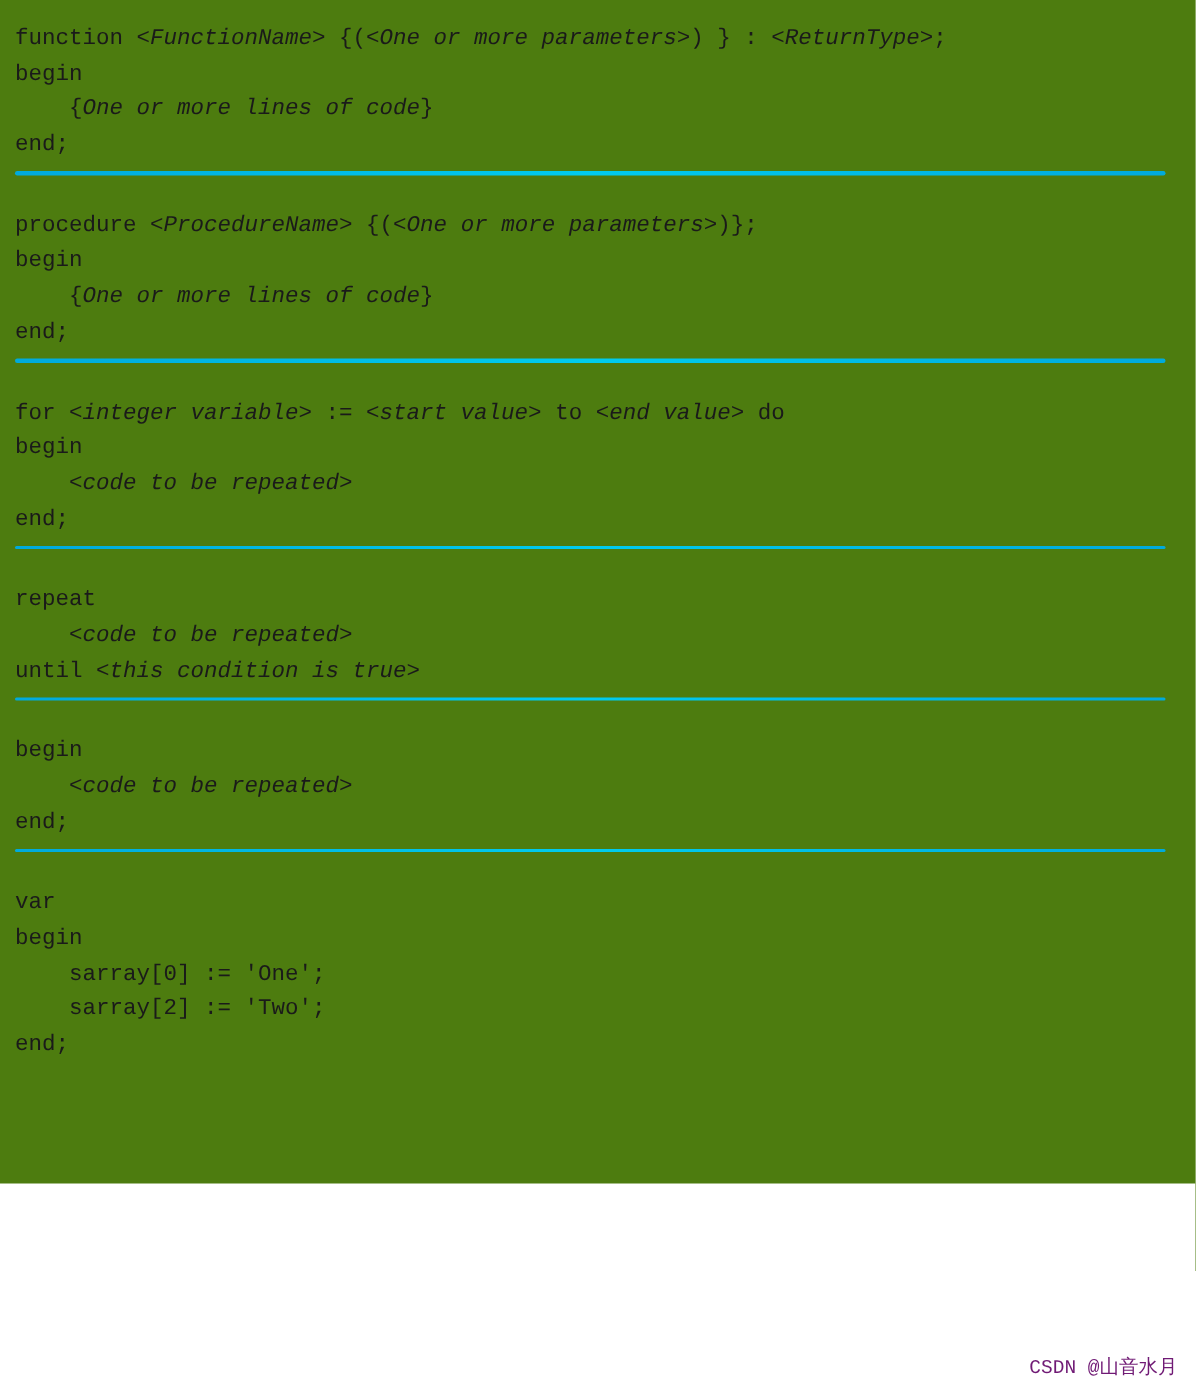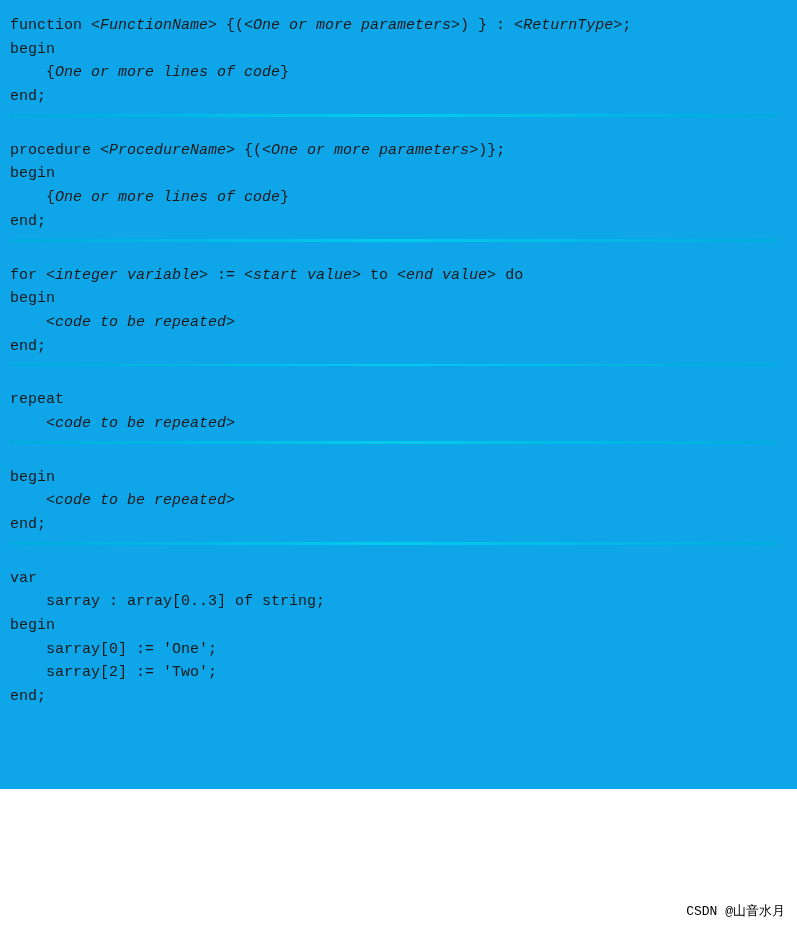--- a/index.html
+++ b/index.html
@@ -14,21 +14,21 @@
       font-size: 15px;
       line-height: 1.55;
       color: #1a1a1a;
       width: 797px;
       min-height: 930px;
       overflow-x: hidden;
     }
 
     .code-container {
       padding: 8px 10px 10px 10px;
-      background: #0ea5e9;
+      background: #4d7c0f;
     }
 
     .code-block {
       position: relative;
       padding: 6px 0 10px 0;
       margin-bottom: 0;
     }
 
     .code-block::after {
       content: '';
@@ -61,21 +61,21 @@
     .separator {
       height: 14px;
     }
 
     .footer {
       position: fixed;
       bottom: 8px;
       right: 12px;
       font-family: 'Courier New', Courier, monospace;
       font-size: 13px;
-      color: #000000;
+      color: #701a75;
     }
   </style>
 </head>
 <body>
 
 <div class="code-container">
 
   <div class="code-block">
     <span class="code-line">function &lt;<em>FunctionName</em>&gt; {(&lt;<em>One or more parameters</em>&gt;) } : &lt;<em>ReturnType</em>&gt;;</span>
     <span class="code-line">begin</span>
@@ -99,35 +99,35 @@
     <span class="code-line">begin</span>
     <span class="code-line">    <em>&lt;code to be repeated&gt;</em></span>
     <span class="code-line">end;</span>
   </div>
 
   <div class="separator"></div>
 
   <div class="code-block">
     <span class="code-line">repeat</span>
     <span class="code-line">    <em>&lt;code to be repeated&gt;</em></span>
+    <span class="code-line">until <em>&lt;this condition is true&gt;</em></span>
   </div>
 
   <div class="separator"></div>
 
   <div class="code-block">
     <span class="code-line">begin</span>
     <span class="code-line">    <em>&lt;code to be repeated&gt;</em></span>
     <span class="code-line">end;</span>
   </div>
 
   <div class="separator"></div>
 
   <div class="code-block" style="margin-bottom: 60px; --no-border: none;">
     <span class="code-line">var</span>
-    <span class="code-line">    sarray : array[0..3] of string;</span>
     <span class="code-line">begin</span>
     <span class="code-line">    sarray[0] := 'One';</span>
     <span class="code-line">    sarray[2] := 'Two';</span>
     <span class="code-line">end;</span>
   </div>
 
 </div>
 
 <div class="footer">CSDN @山音水月</div>
 

